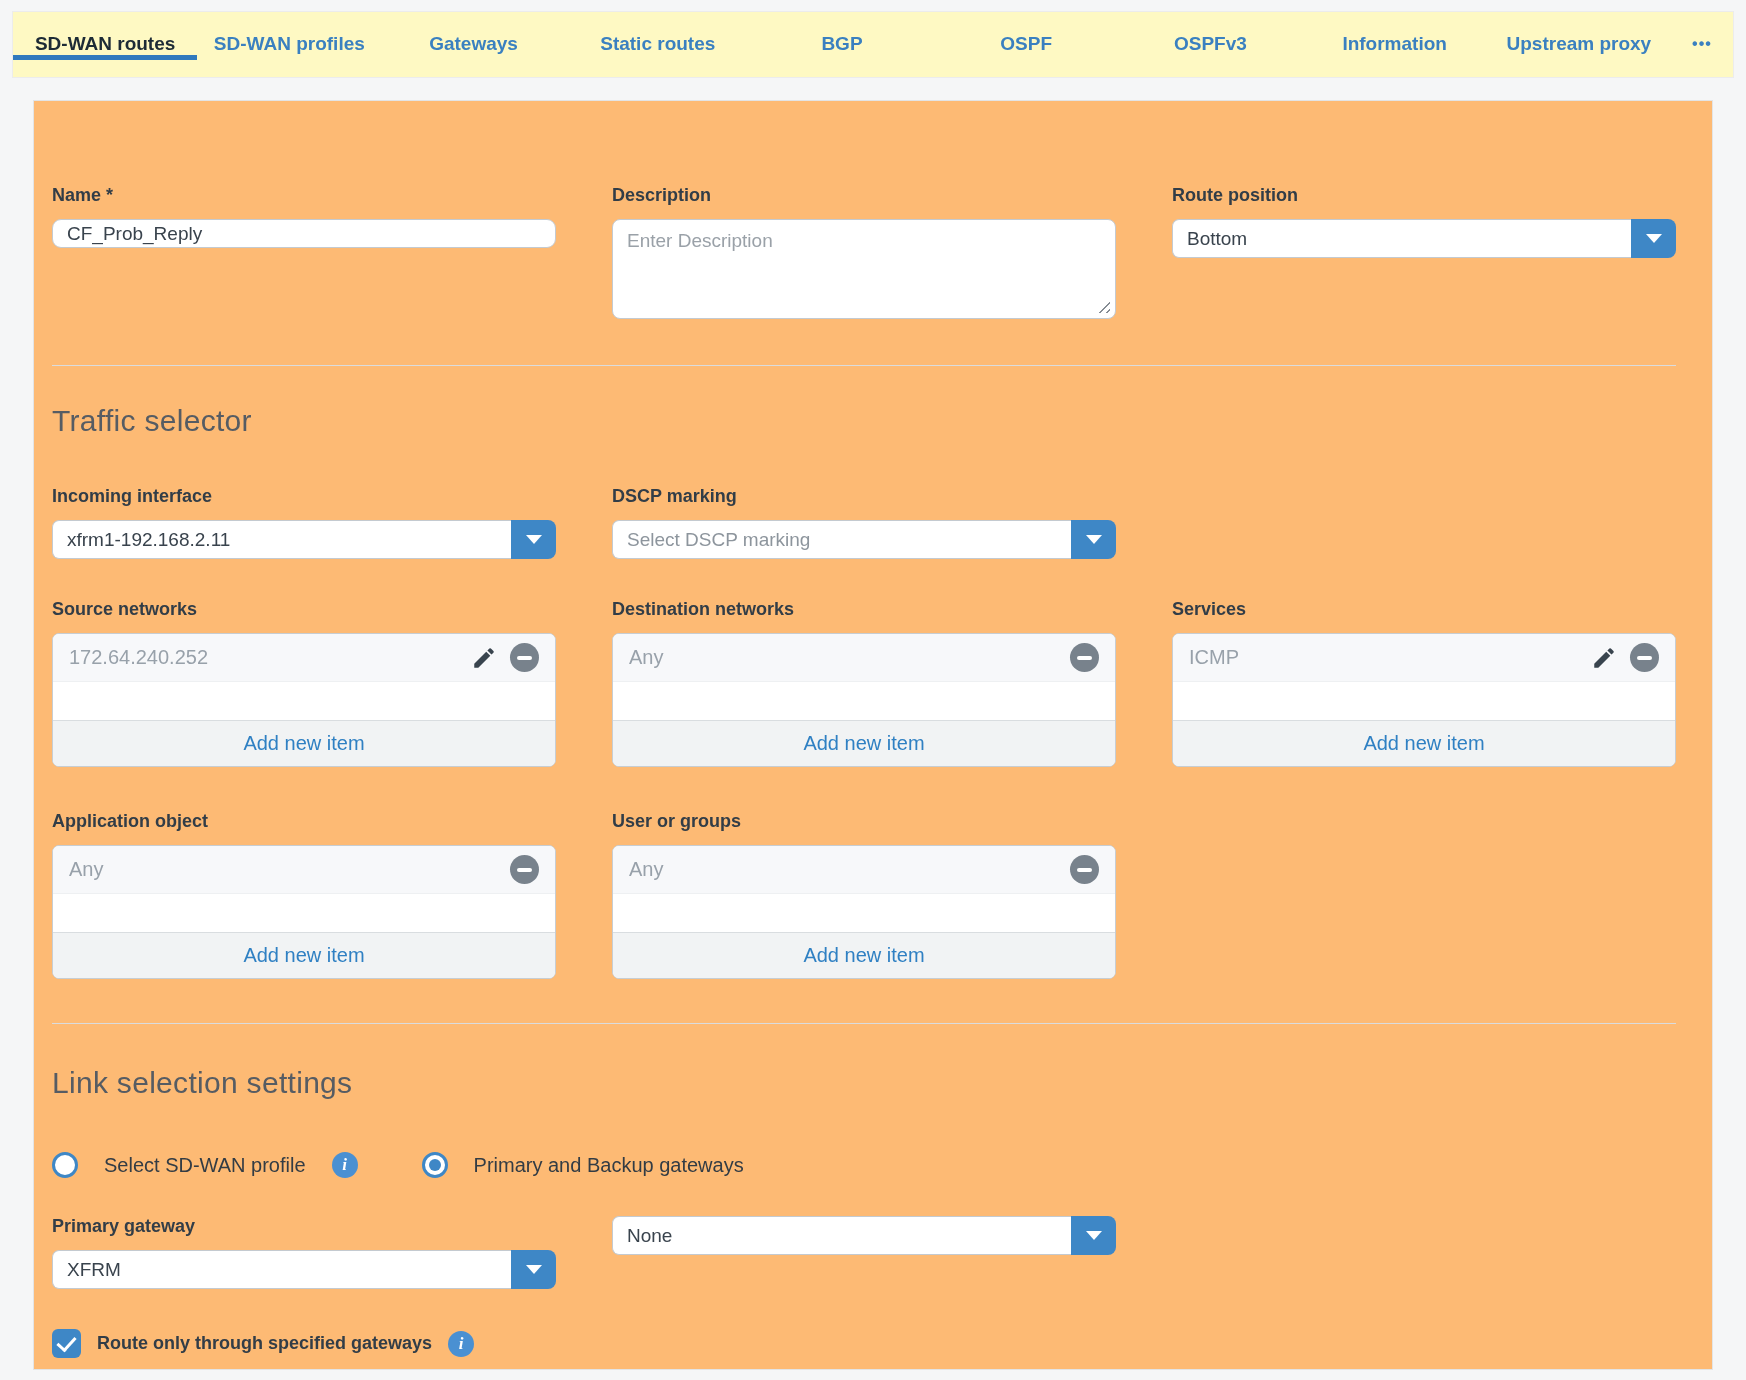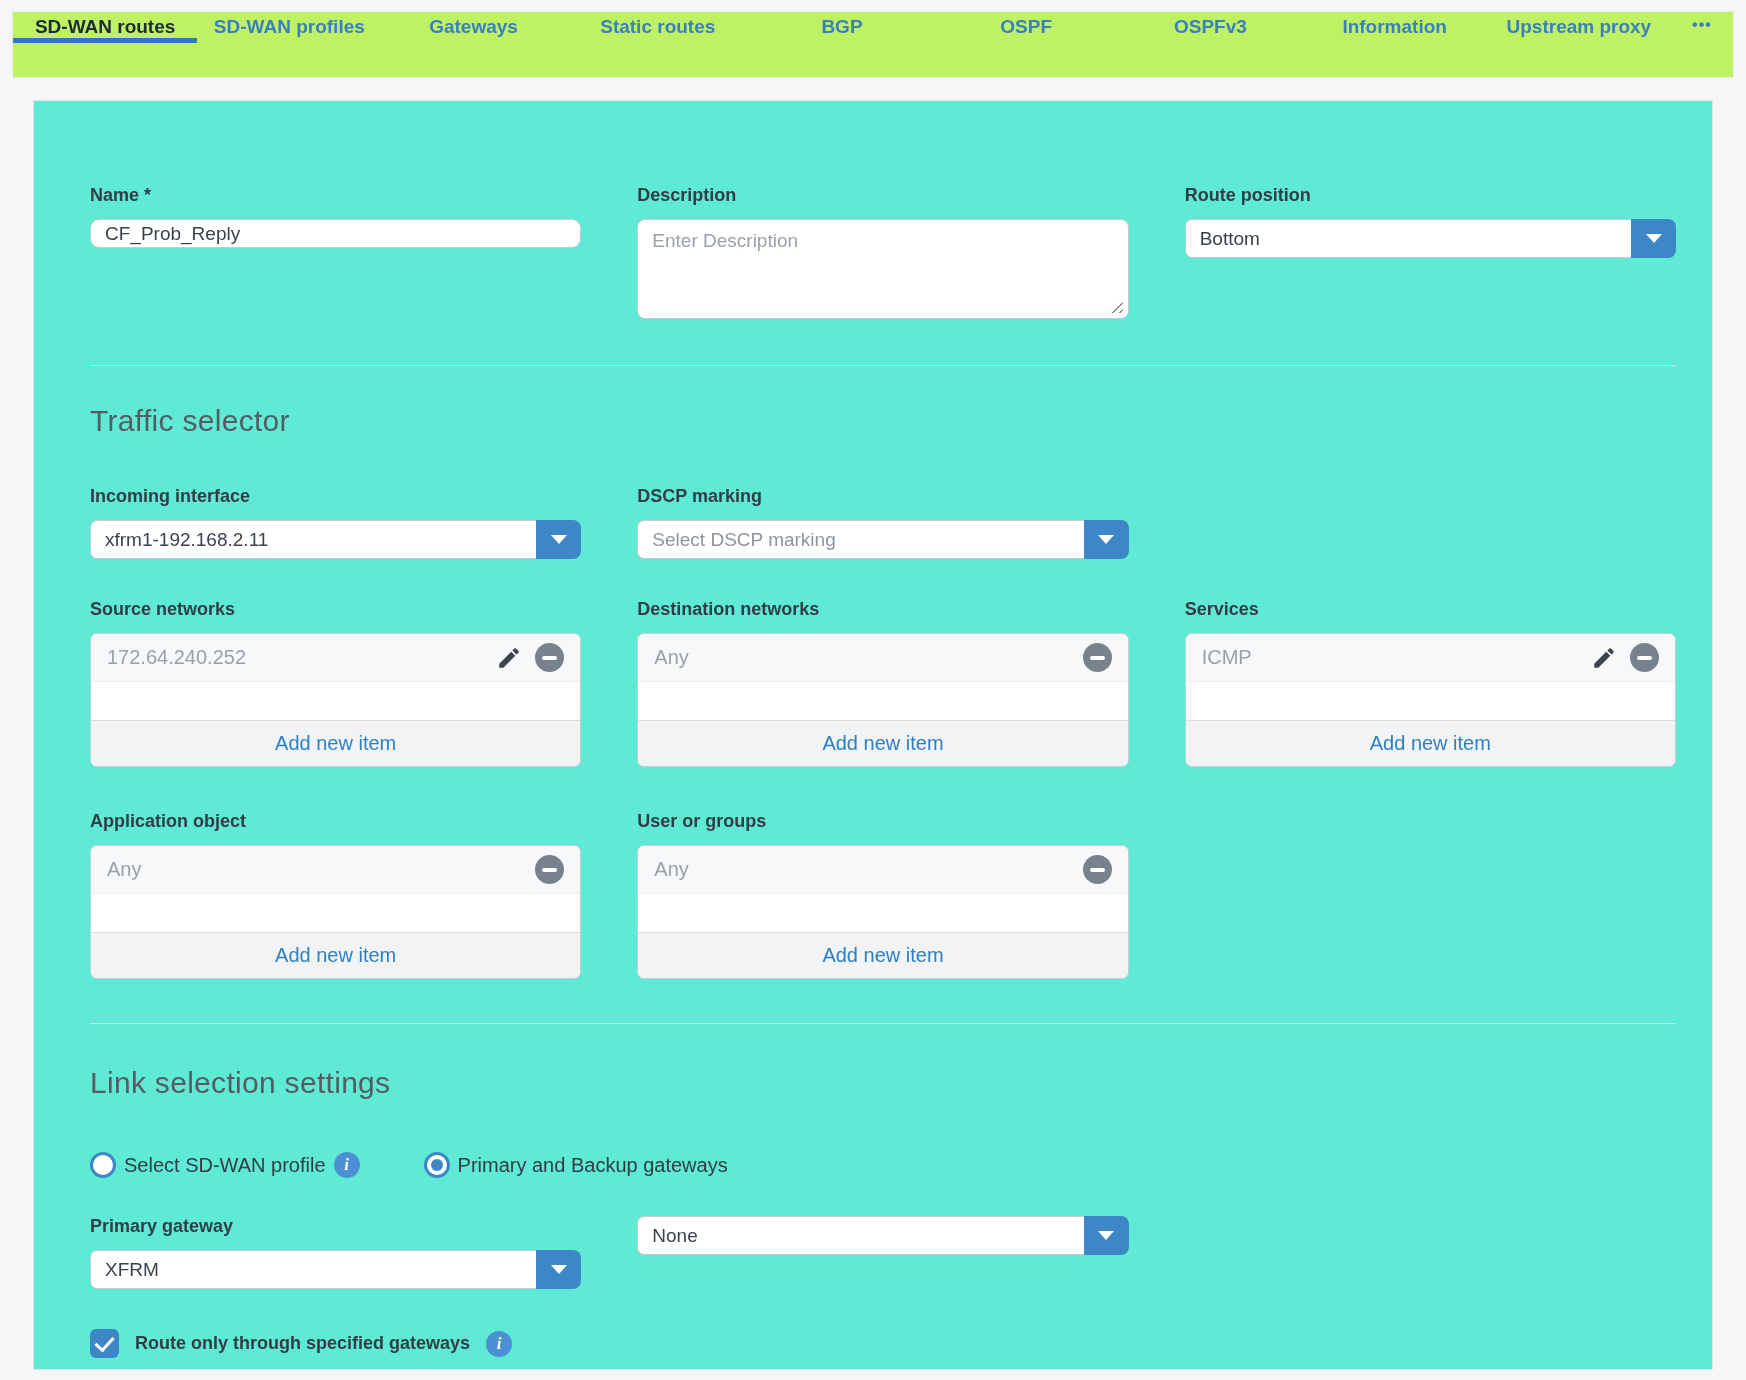--- a/index.html
+++ b/index.html
@@ -7,37 +7,37 @@
   body {
     background:#f5f6f7;
     font-family:"Liberation Sans", sans-serif;
     position:relative;
     overflow:hidden;
   }
 
   
   .tabbar {
     position:absolute; left:12px; right:12px; top:11px; height:67px;
-    background:#bef264; border:1px solid #ececec;
-    display:flex; align-items:flex-start;
+    background:#fef9c3; border:1px solid #ececec;
+    display:flex; align-items:center;
   }
   .tab {
     flex:1; display:flex; align-items:center; justify-content:center;
     font-size:19px; font-weight:700; color:#3a80c0;
     border-bottom:5px solid transparent; padding-top:4px;
     cursor:pointer; white-space:nowrap;
   }
   .tab.active { color:#1d2b36; border-bottom-color:#3079bd; }
   .tab.more { flex:0 0 62px; font-size:16px; letter-spacing:1px; }
 
   
   .card {
     position:absolute; left:33px; right:33px; top:100px; bottom:10px;
-    background:#5eead4; border:1px solid #e3e4e5;
-    padding:84px 36px 0 56px;
+    background:#fdba74; border:1px solid #e3e4e5;
+    padding:84px 36px 0 18px;
   }
 
   .grid3 { display:grid; grid-template-columns:1fr 1fr 1fr; column-gap:56px; }
 
   .field-label {
     font-size:18px; font-weight:700; color:#323d47; margin-bottom:13px;
   }
   .text-input {
     width:100%; height:29px; border:1px solid #c4cad0; border-radius:9px;
     font-family:"Liberation Sans", sans-serif;
@@ -104,21 +104,21 @@
     background:#fff; border-radius:2px;
   }
   .list-spacer { flex:1; background:#fff; }
   .list-add {
     height:46px; flex:0 0 46px; background:#f1f3f4; border-top:1px solid #d9dde0;
     display:flex; align-items:center; justify-content:center;
     font-size:20px; color:#2f80c3; cursor:pointer;
   }
 
   
-  .radio-row { display:flex; align-items:center; gap:8px; }
+  .radio-row { display:flex; align-items:center; gap:26px; }
   .radio {
     width:26px; height:26px; border:3px solid #3e87c6; border-radius:50%;
     background:#fff; position:relative; cursor:pointer; flex:0 0 26px;
   }
   .radio.checked::after {
     content:''; position:absolute; inset:4px; background:#3e87c6; border-radius:50%;
   }
   .radio-label { font-size:20px; color:#333c44; }
   .info-icon {
     width:26px; height:26px; border-radius:50%; background:#4a90d2;

